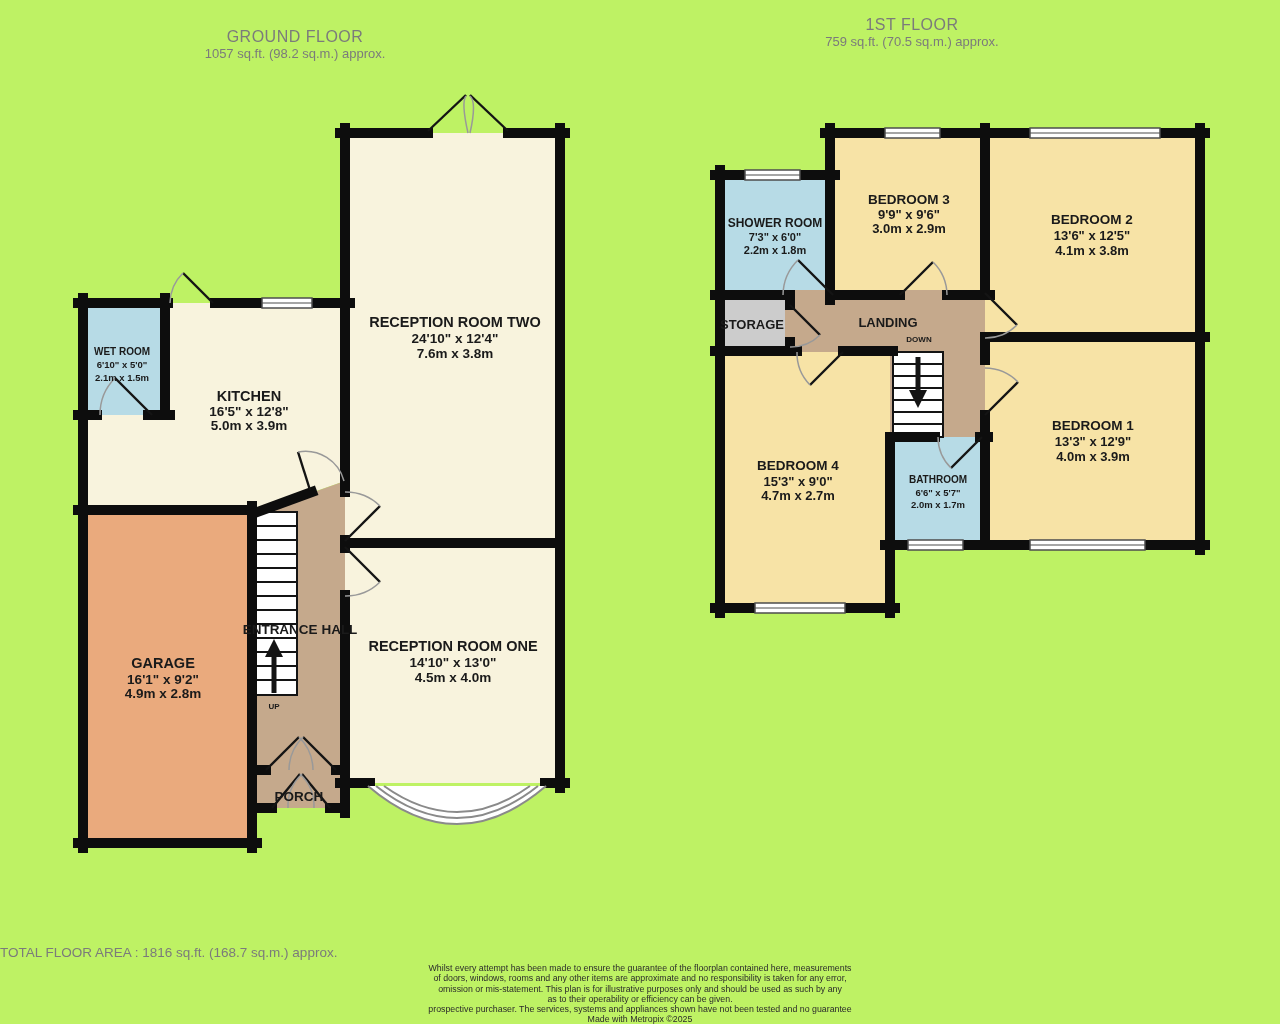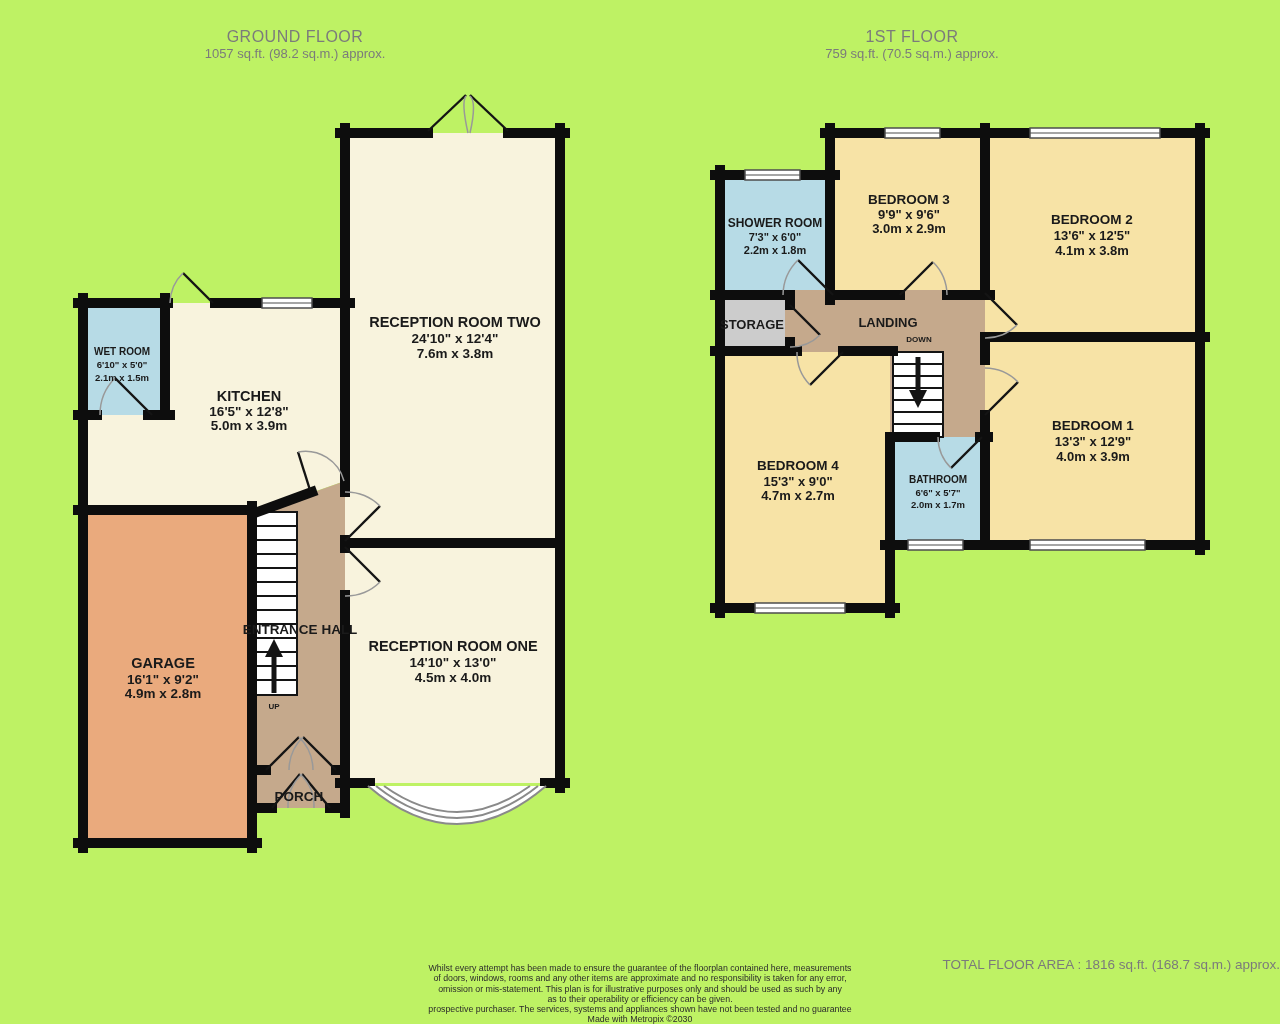--- a/index.html
+++ b/index.html
@@ -1,21 +1,21 @@
 <!DOCTYPE html>
 <html style="--wall: #0d0d0d; --cream: #f8f3dd; --yellow: #f7e3a6; --blue: #b7dbe6; --tan: #c5a98c; --orange: #eaaa7d; --grey_room: #cccccc; --door_arc: #999999; --title_text: #7b7b7b; --label_text: #1a1a1a;"><head>
 <meta charset="utf-8">
 <style>
   html,body{margin:0;padding:0;background:#ffffff;}
   .canvas{position:relative;width:1280px;height:1024px;background:#bef264;overflow:hidden;
           font-family:"Liberation Sans", sans-serif;}
   .floor-title{position:absolute;text-align:center;color:var(--title_text);}
   .floor-title .t1{font-size:16px;letter-spacing:.5px;}
   .floor-title .t2{font-size:13px;}
-  .footer-total{position:absolute;width:100%;text-align:right;color:var(--title_text);font-size:13.5px;margin-top:12px;}
+  .footer-total{position:absolute;width:100%;text-align:left;color:var(--title_text);font-size:13.5px;}
   .footer-disclaimer{position:absolute;width:100%;text-align:center;color:#2b2b2b;
                      font-size:8.8px;line-height:10.3px;}
   svg{position:absolute;left:0;top:0;}
   .r-cream{fill:var(--cream);} .r-yellow{fill:var(--yellow);} .r-blue{fill:var(--blue);}
   .r-tan{fill:var(--tan);} .r-orange{fill:var(--orange);} .r-grey{fill:var(--grey_room);}
   .wall{stroke:var(--wall);stroke-width:10;fill:none;stroke-linecap:square;}
   .stairbox{fill:#ffffff;stroke:#141414;stroke-width:2;}
   .tread{stroke:#141414;stroke-width:1.8;}
   .leaf{stroke:#141414;stroke-width:2.4;fill:none;}
   .arc{stroke:var(--door_arc);stroke-width:1.5;fill:none;}
@@ -28,21 +28,21 @@
 </style>
 </head>
 <body>
 
 <div class="canvas">
 
   <div class="floor-title" style="left:80px;top:28px;width:430px;">
     <div class="t1">GROUND FLOOR</div>
     <div class="t2">1057 sq.ft. (98.2 sq.m.) approx.</div>
   </div>
-  <div class="floor-title" style="left:697px;top:28px;width:430px;">
+  <div class="floor-title" style="left:697px;top:16px;width:430px;">
     <div class="t1">1ST FLOOR</div>
     <div class="t2">759 sq.ft. (70.5 sq.m.) approx.</div>
   </div>
 
   <svg width="1280" height="1024" viewBox="0 0 1280 1024">
 
     <g>
 
       <polygon class="r-cream" points="165,303 345,303 345,481 250,514 83,514 83,415 165,415"></polygon>
       <rect class="r-blue" x="83" y="298" width="82" height="117"></rect>
@@ -325,16 +325,16 @@
     </g>
   </svg>
 
   <div class="footer-total" style="top:945px;">TOTAL FLOOR AREA : 1816 sq.ft. (168.7 sq.m.) approx.</div>
   <div class="footer-disclaimer" style="top:963px;">
     <div>Whilst every attempt has been made to ensure the guarantee of the floorplan contained here, measurements</div>
     <div>of doors, windows, rooms and any other items are approximate and no responsibility is taken for any error,</div>
     <div>omission or mis-statement. This plan is for illustrative purposes only and should be used as such by any</div>
     <div>as to their operability or efficiency can be given.</div>
     <div>prospective purchaser. The services, systems and appliances shown have not been tested and no guarantee</div>
-    <div>Made with Metropix ©2030</div>
+    <div>Made with Metropix ©2025</div>
   </div>
 
 </div>
 
 </body></html>

